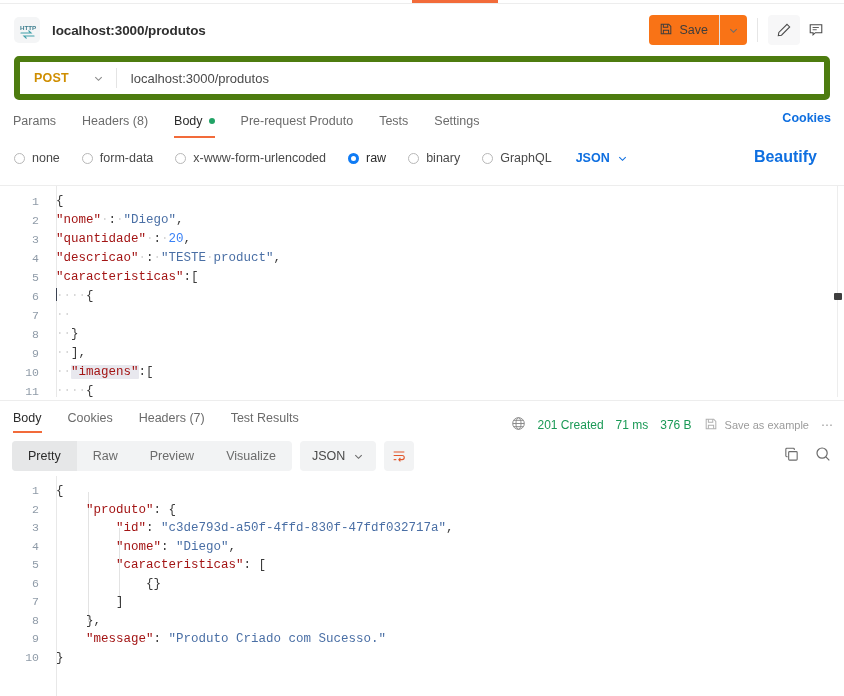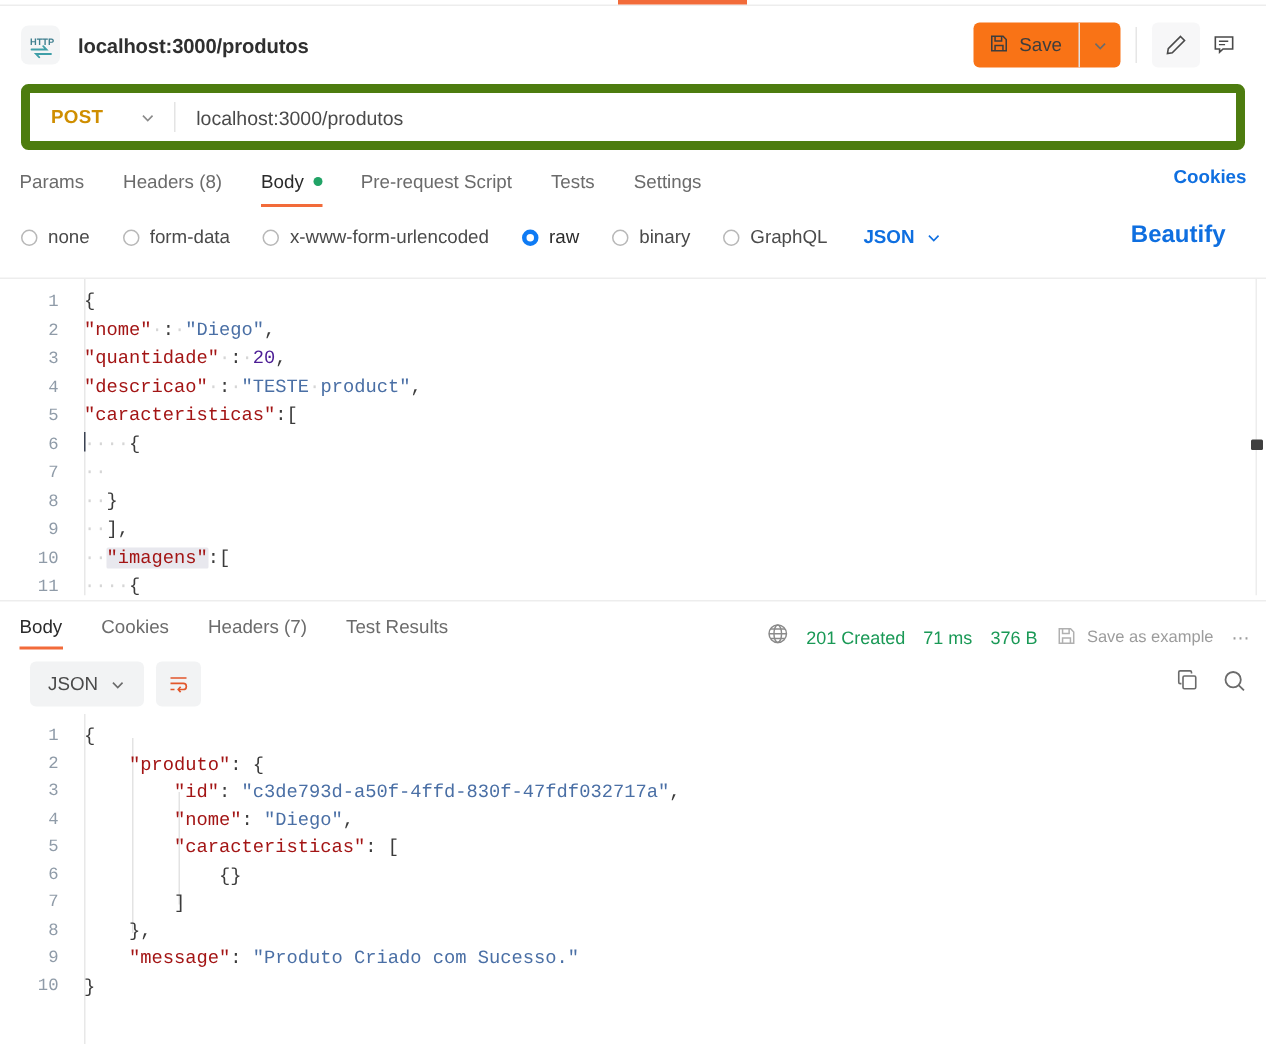--- a/index.html
+++ b/index.html
@@ -143,21 +143,21 @@
   .req-editor { top:185px; left:0; width:844px; height:212px; border-top:1px solid #ededed; }
   .gutter {
     position:absolute; top:0; left:0; width:48px; height:100%;
     text-align:right; padding-top:6px;
   }
   .gutter div { font-size:11.5px; line-height:19px; color:#8f9ba8; padding-right:9px; }
   .codearea { position:absolute; top:0; left:56px; right:14px; padding-top:6px; }
   .cl { font-size:12.5px; line-height:19px; white-space:pre; color:#3b4252; }
   .k { color:#a31515; }
   .s { color:#4a6fa5; }
-  .n { color:#4c1d95; }
+  .n { color:#3b82f6; }
   .p { color:#3b3b3b; }
   .ws { color:#d6d6d6; }
   .hl { background:#e8e8ee; border-radius:1px; }
   .caret-bar {
     display:inline-block; width:1px; height:13px; background:#3b4252;
     vertical-align:-2px; margin-right:-1px;
   }
   .editor-vline {
     position:absolute; top:0; bottom:0; left:56px; width:1px; background:#e8e8e8;
   }
@@ -294,21 +294,21 @@
       <span>Params</span>
     </div>
     <div class="rtab">
       <span>Headers (8)</span>
     </div>
     <div class="rtab active">
       <span>Body</span>
       <span class="dot-green"></span>
     </div>
     <div class="rtab">
-      <span>Pre-request Script</span>
+      <span>Pre-request Produto</span>
     </div>
     <div class="rtab">
       <span>Tests</span>
     </div>
     <div class="rtab">
       <span>Settings</span>
     </div>
     <div class="link-blue">Cookies</div>
   </div>
 
@@ -412,20 +412,26 @@
             <path d="M5 2.5v3.6h5V2.5M5 13.5v-4h6v4"></path>
           </svg>
         </span>
         <span>Save as example</span>
       </span>
       <span class="dots">⋯</span>
     </div>
   </div>
 
   <div class="resp-toolbar">
+    <div class="seg-group">
+      <div class="seg active">Pretty</div>
+      <div class="seg">Raw</div>
+      <div class="seg">Preview</div>
+      <div class="seg">Visualize</div>
+    </div>
     <div class="fmt-group">
       <span class="t">JSON</span>
       <svg width="11" height="11" viewBox="0 0 12 12" fill="none" stroke="#6b6b6b" stroke-width="1.2">
         <path d="M2.5 4.5L6 8l3.5-3.5"></path>
       </svg>
     </div>
     <div class="wrap-btn">
       <svg width="16" height="16" viewBox="0 0 18 18" fill="none" stroke="#e2572b" stroke-width="1.25">
         <path d="M3 4.5h12M3 8.5h9.6a2.3 2.3 0 010 4.6H9"></path>
         <path d="M10.6 11.1L8.8 13.1l1.8 2"></path>

